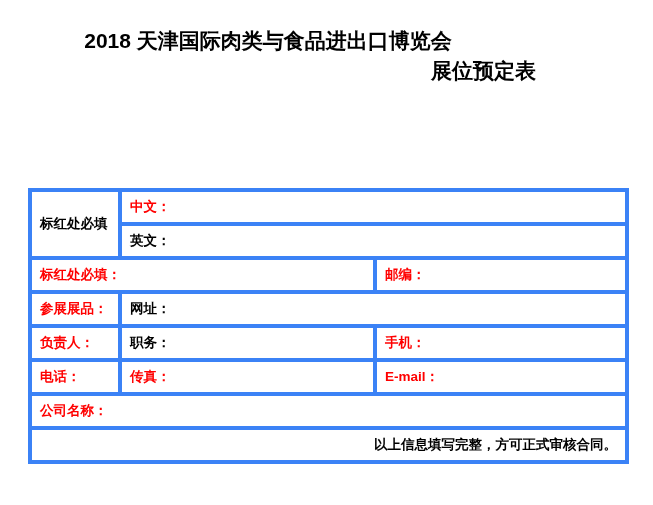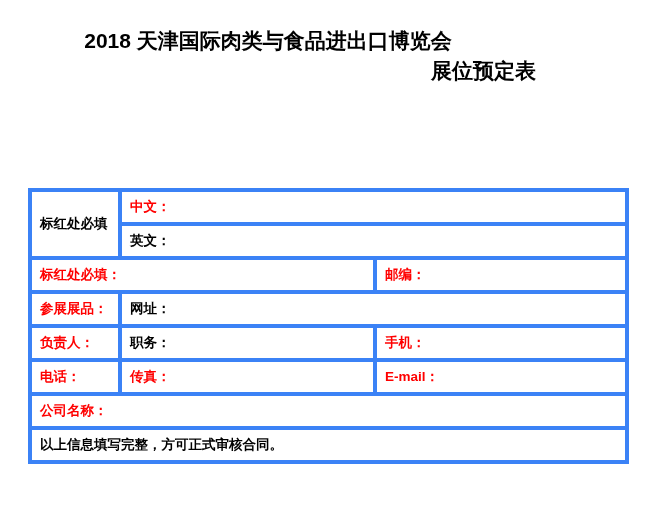--- a/index.html
+++ b/index.html
@@ -59,21 +59,21 @@
     vertical-align: middle;
     white-space: nowrap;
   }
   .red {
     color: #ff0000;
   }
   .black {
     color: #000000;
   }
   .footer-cell {
-    text-align: left;
+    text-align: right;
     font-size: 14px;
     font-weight: bold;
     color: #000000;
     height: 32px;
   }
 </style>
 </head>
 <body>
 
 <div class="page">

